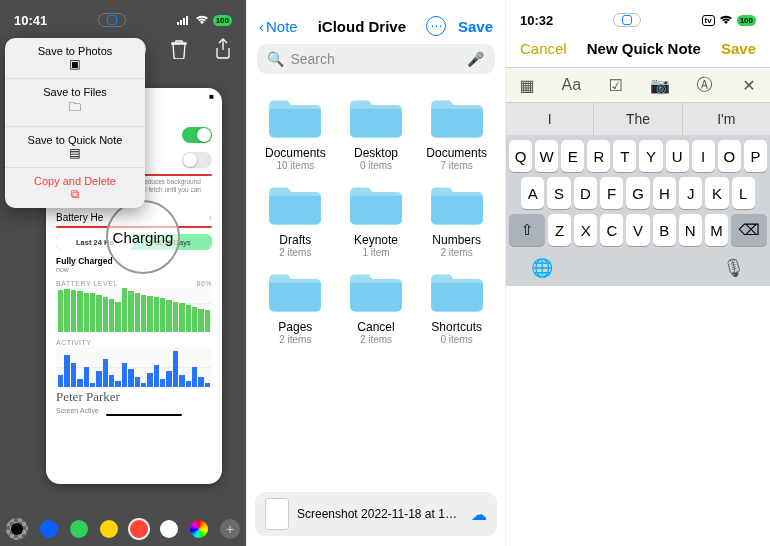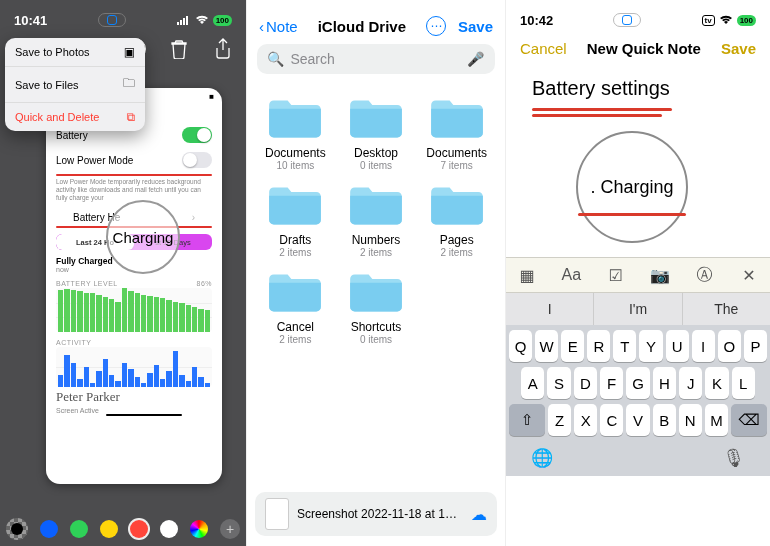--- a/index.html
+++ b/index.html
@@ -38,20 +38,21 @@
   .share-menu {
     position:absolute; left:5px; top:38px; width:140px;
     background:#f0f0f2; border-radius:10px; overflow:hidden;
     box-shadow:0 6px 18px rgba(0,0,0,0.4);
     z-index:10;
   }
   .share-menu .row {
     display:flex; justify-content:space-between; align-items:center;
     padding:7px 10px; font-size:11px;
     border-bottom:1px solid #ddd;
+    flex-direction:column;
   }
   .share-menu .row:last-child{border-bottom:none;}
   .share-menu .row.destructive{ color:#ff3b30; }
   .row .mini-icon{ font-size:12px; }
 
   .preview-card{
     position:absolute; left:46px; top:88px; width:176px; height:396px;
     background:#fff; border-radius:14px; overflow:hidden;
     box-shadow:0 2px 10px rgba(0,0,0,0.4);
   }
@@ -61,24 +62,24 @@
   .prev-chevron{font-size:14px;font-weight:600;}
   .mode-row{display:flex;justify-content:space-between;align-items:center;padding:6px 10px;font-size:10px;}
   .tog{width:30px;height:16px;border-radius:8px;position:relative;}
   .tog.on{background:#34c759;}
   .tog.off{background:#e5e5ea;}
   .tog .knob{position:absolute;top:1px;width:14px;height:14px;background:#fff;border-radius:50%;box-shadow:0 1px 2px rgba(0,0,0,.3);}
   .tog.on .knob{right:1px;}
   .tog.off .knob{left:1px;}
   .red-under{height:2px;background:#e0332c;margin:0 10px;border-radius:2px;}
   .tiny-text{font-size:6.5px;color:#888;padding:2px 10px 6px 10px;line-height:1.2;}
-  .bh-row{display:flex;justify-content:space-between;align-items:center;padding:5px 27px;font-size:10px;position:relative;}
+  .bh-row{display:flex;justify-content:space-between;align-items:center;padding:5px 10px;font-size:10px;position:relative;}
   .bh-row .chev{color:#bbb;}
   .mag-wrap{position:absolute;left:60px;top:112px;width:74px;height:74px;border:2px solid #999;border-radius:50%;background:rgba(255,255,255,0.6);display:flex;align-items:center;justify-content:center;font-size:15px;font-weight:400;z-index:5;}
-  .segctl{display:flex;margin:6px 10px 2px 10px;height:16px;background:#d946ef;border-radius:6px;font-size:7.5px;overflow:hidden;}
+  .segctl{display:flex;margin:6px 10px 2px 10px;height:16px;background:#86efac;border-radius:6px;font-size:7.5px;overflow:hidden;}
   .segctl div{flex:1;display:flex;align-items:center;justify-content:center;color:#333;}
   .segctl .sel{background:#fff;border-radius:6px;font-weight:600;box-shadow:0 1px 2px rgba(0,0,0,.15);}
   .fclabel{font-size:8.5px;font-weight:600;padding:4px 10px 0 10px;}
   .fcsub{font-size:7px;color:#888;padding:0 10px 4px 10px;}
   .secthdr{font-size:7px;color:#999;letter-spacing:.5px;padding:3px 10px 1px 10px;display:flex;justify-content:space-between;}
   .graph{margin:0 10px;position:relative;background:#fafafa;border-radius:4px;}
   .graph.green{height:44px;}
   .graph.blue{height:40px;}
   .ggrid{position:absolute;inset:0;}
   .ggrid div{position:absolute;left:0;right:0;border-top:1px solid #eee;}
@@ -197,22 +198,26 @@
 
   <div class="share-menu">
     <div class="row">
         <span>Save to Photos</span>
         <span class="mini-icon">▣</span>
       </div>
     <div class="row">
         <span>Save to Files</span>
         <span class="mini-icon">🗀</span>
       </div>
+    <div class="row">
+        <span>Save to Quick Note</span>
+        <span class="mini-icon">▤</span>
+      </div>
     <div class="row destructive">
-        <span>Quick and Delete</span>
+        <span>Copy and Delete</span>
         <span class="mini-icon">⧉</span>
       </div>
   </div>
 
   <div class="preview-card">
     <div class="prev-status">
         <span>•</span>
         <span>■</span>
       </div>
     <div class="prev-title-row">
@@ -391,20 +396,28 @@
             <path d="M4 16h56v26c0 3-2 5-5 5H9c-3 0-5-2-5-5V16z" fill="#7acdf0"></path>
           </svg></div>
     <div class="folder-name">Drafts</div>
     <div class="folder-count">2 items</div>
       </div>
       <div class="folder-cell">
         <div class="folder-ic"><svg viewBox="0 0 64 52">
             <path d="M4 12c0-3 2-5 5-5h15l4 5h27c3 0 5 2 5 5v25c0 3-2 5-5 5H9c-3 0-5-2-5-5V12z" fill="#9bdcf4"></path>
             <path d="M4 16h56v26c0 3-2 5-5 5H9c-3 0-5-2-5-5V16z" fill="#7acdf0"></path>
           </svg></div>
+    <div class="folder-name">Keynote</div>
+    <div class="folder-count">1 item</div>
+      </div>
+      <div class="folder-cell">
+        <div class="folder-ic"><svg viewBox="0 0 64 52">
+            <path d="M4 12c0-3 2-5 5-5h15l4 5h27c3 0 5 2 5 5v25c0 3-2 5-5 5H9c-3 0-5-2-5-5V12z" fill="#9bdcf4"></path>
+            <path d="M4 16h56v26c0 3-2 5-5 5H9c-3 0-5-2-5-5V16z" fill="#7acdf0"></path>
+          </svg></div>
     <div class="folder-name">Numbers</div>
     <div class="folder-count">2 items</div>
       </div>
       <div class="folder-cell">
         <div class="folder-ic"><svg viewBox="0 0 64 52">
             <path d="M4 12c0-3 2-5 5-5h15l4 5h27c3 0 5 2 5 5v25c0 3-2 5-5 5H9c-3 0-5-2-5-5V12z" fill="#9bdcf4"></path>
             <path d="M4 16h56v26c0 3-2 5-5 5H9c-3 0-5-2-5-5V16z" fill="#7acdf0"></path>
           </svg></div>
     <div class="folder-name">Pages</div>
     <div class="folder-count">2 items</div>
@@ -430,66 +443,53 @@
   <div style="flex:1"></div>
   <div class="doc-bar">
     <div class="thumb"></div>
     <div class="doc-name">Screenshot 2022-11-18 at 10.40.2…</div>
     <div class="cloud-ic">☁︎</div>
   </div>
 </div>
 
 <div class="panel p3">
   <div class="status-bar">
-    <span>10:42</span>
+    <span>10:32</span>
     <span class="pill" style="border-color:#bbb;">
         <span class="inner"></span>
       </span>
     <span class="status-right">
       <span style="font-size:8px;border:1px solid #000;border-radius:3px;padding:0 2px;">tv</span>
       <svg width="14" height="10" viewBox="0 0 14 10">
           <path d="M7 9 L5 7 A3 3 0 0 1 9 7 Z M3 5 A6 6 0 0 1 11 5 L9.5 6.3 A4 4 0 0 0 4.5 6.3 Z M1 3 A9 9 0 0 1 13 3 L11.5 4.3 A7 7 0 0 0 2.5 4.3 Z" fill="#000"></path>
         </svg>
       <span class="bat-pill">100</span>
     </span>
   </div>
 
   <div class="notes-nav">
     <span class="notes-cancel">Cancel</span>
     <span class="notes-title">New Quick Note</span>
     <span class="notes-save">Save</span>
   </div>
 
-  <div class="canvas">
-    <div class="big-heading">Battery settings</div>
-    <div class="red-line" style="width:140px;margin-top:8px;"></div>
-    <div class="red-line" style="width:130px;"></div>
-    <div class="mag-wrap3">
-      <div class="circ3">
-          <span>. Charging</span>
-        </div>
-      <div class="under-red">
-          <div class="red-line" style="width:100%;"></div>
-        </div>
-    </div>
-  </div>
 
   <div class="toolbar">
     <span class="ico">▦</span>
     <span class="ico">Aa</span>
     <span class="ico">☑︎</span>
     <span class="ico">📷</span>
     <span class="ico">Ⓐ</span>
     <span class="ico tb-x">✕</span>
   </div>
 
   <div class="suggest">
     <div>I</div>
+    <div>The</div>
     <div>I'm</div>
-    <div>The</div>
   </div>
 
   <div class="keyboard">
     <div class="krow" id="kr1">
         <div class="key">Q</div>
         <div class="key">W</div>
         <div class="key">E</div>
         <div class="key">R</div>
         <div class="key">T</div>
         <div class="key">Y</div>

